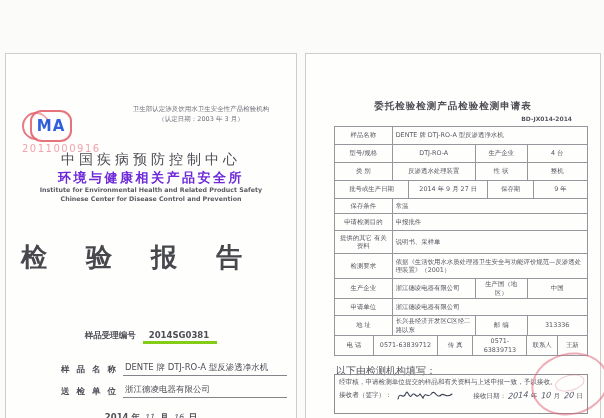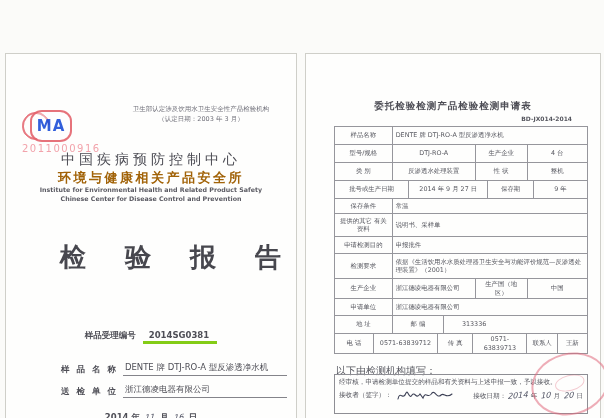--- a/index.html
+++ b/index.html
@@ -20,25 +20,25 @@
   .cma-mark{position:relative;width:52px;height:30px;}
   .cma-c{position:absolute;left:0;top:2px;width:24px;height:24px;border:2.5px solid #e4646e;
          border-radius:50%;border-right-color:transparent;transform:rotate(40deg);opacity:.85;}
   .cma-rect{position:absolute;left:8px;top:0;width:38px;height:28px;border:2.5px solid #e4646e;
             border-radius:12px/11px;display:flex;align-items:center;justify-content:center;
             font-weight:bold;font-size:15px;color:#1d4ed8;letter-spacing:1px;opacity:.9;background:rgba(255,255,255,.4);}
   .cma-num{margin-top:3px;font-size:10px;color:#f2a3ab;letter-spacing:1.5px;font-weight:normal;}
   .org-cn1{position:absolute;left:0;top:97px;width:100%;text-align:center;font-size:14px;
            font-weight:normal;letter-spacing:4px;color:#4c4c54;}
   .org-cn2{position:absolute;left:0;top:115px;width:100%;text-align:center;font-size:13px;
-           font-weight:bold;letter-spacing:2.5px;color:#a16207;}
+           font-weight:bold;letter-spacing:2.5px;color:#6d28d9;}
   .org-en{position:absolute;left:0;width:100%;text-align:center;font-size:6.3px;
           font-weight:bold;color:#5b5b63;}
   .org-en1{top:132px;} .org-en2{top:141px;}
-  .report-title{position:absolute;left:0;top:186px;width:100%;text-align:right;
+  .report-title{position:absolute;left:0;top:186px;width:100%;text-align:left;
                 font-size:26px;font-weight:bold;letter-spacing:15px;padding-left:15px;
                 box-sizing:border-box;color:#47474e;}
   .sampleno-line{position:absolute;left:0;top:276px;width:100%;text-align:center;font-size:8.5px;
                  font-weight:bold;color:#4e4e56;}
   .sampleno-val{display:inline-block;border-bottom:3px solid #84cc16;padding:0 8px 1px 6px;margin-left:4px;}
   .field-row{position:absolute;left:55px;font-size:8.5px;color:#4e4e56;display:flex;align-items:flex-end;}
   .field-label{font-weight:bold;letter-spacing:2px;white-space:nowrap;}
   .field-value{display:inline-block;width:160px;border-bottom:1px solid #84848a;
                margin-left:5px;padding:0 2px 1px 2px;white-space:nowrap;}
   .row-name{top:308px;} .row-sender{top:330px;}
@@ -156,43 +156,44 @@
       <div class="tcell w29 h17">批号或生产日期</div>
       <div class="tcell w315 h17">2014 年 9 月 27 日</div>
       <div class="tcell w18 h17">保存期</div>
       <div class="tcell w215 h17">9 年</div>
     </div>
     <div class="trow">
       <div class="tcell w22 h14">保存条件</div>
       <div class="tcell w775 h14 tleft">常温</div>
     </div>
     <div class="trow">
+      <div class="tcell w22 h16">申请检测目的</div>
+      <div class="tcell w775 h16 tleft">申报批件</div>
+    </div>
+    <div class="trow">
       <div class="tcell w22 h22">提供的其它 有关资料</div>
       <div class="tcell w775 h22 tleft">说明书、采样单</div>
-    </div>
-    <div class="trow">
-      <div class="tcell w22 h16">申请检测目的</div>
-      <div class="tcell w775 h16 tleft">申报批件</div>
     </div>
     <div class="trow">
       <div class="tcell w22 h24">检测要求</div>
       <div class="tcell w775 h24 tleft">依据《生活饮用水水质处理器卫生安全与功能评价规范—反渗透处理装置》（2001）</div>
     </div>
     <div class="trow">
       <div class="tcell w22 h19">生产企业</div>
       <div class="tcell w33 h19 tleft">浙江德凌电器有限公司</div>
       <div class="tcell w205 h19">生产国（地区）</div>
       <div class="tcell w24 h19">中国</div>
     </div>
     <div class="trow">
       <div class="tcell w22 h16">申请单位</div>
       <div class="tcell w775 h16 tleft">浙江德凌电器有限公司</div>
     </div>
     <div class="trow">
       <div class="tcell w22 h17">地  址</div>
+      <div class="tcell w33 h17 tleft">长兴县经济开发区C区经二路以东</div>
       <div class="tcell w205 h17">邮 编</div>
       <div class="tcell w24 h17">313336</div>
     </div>
     <div class="trow">
       <div class="tcell p15 h16">电  话</div>
       <div class="tcell p25 h16">0571-63839712</div>
       <div class="tcell p14 h16">传 真</div>
       <div class="tcell p22 h16">0571-63839713</div>
       <div class="tcell p12a h16">联系人</div>
       <div class="tcell p12b h16">王新</div>

